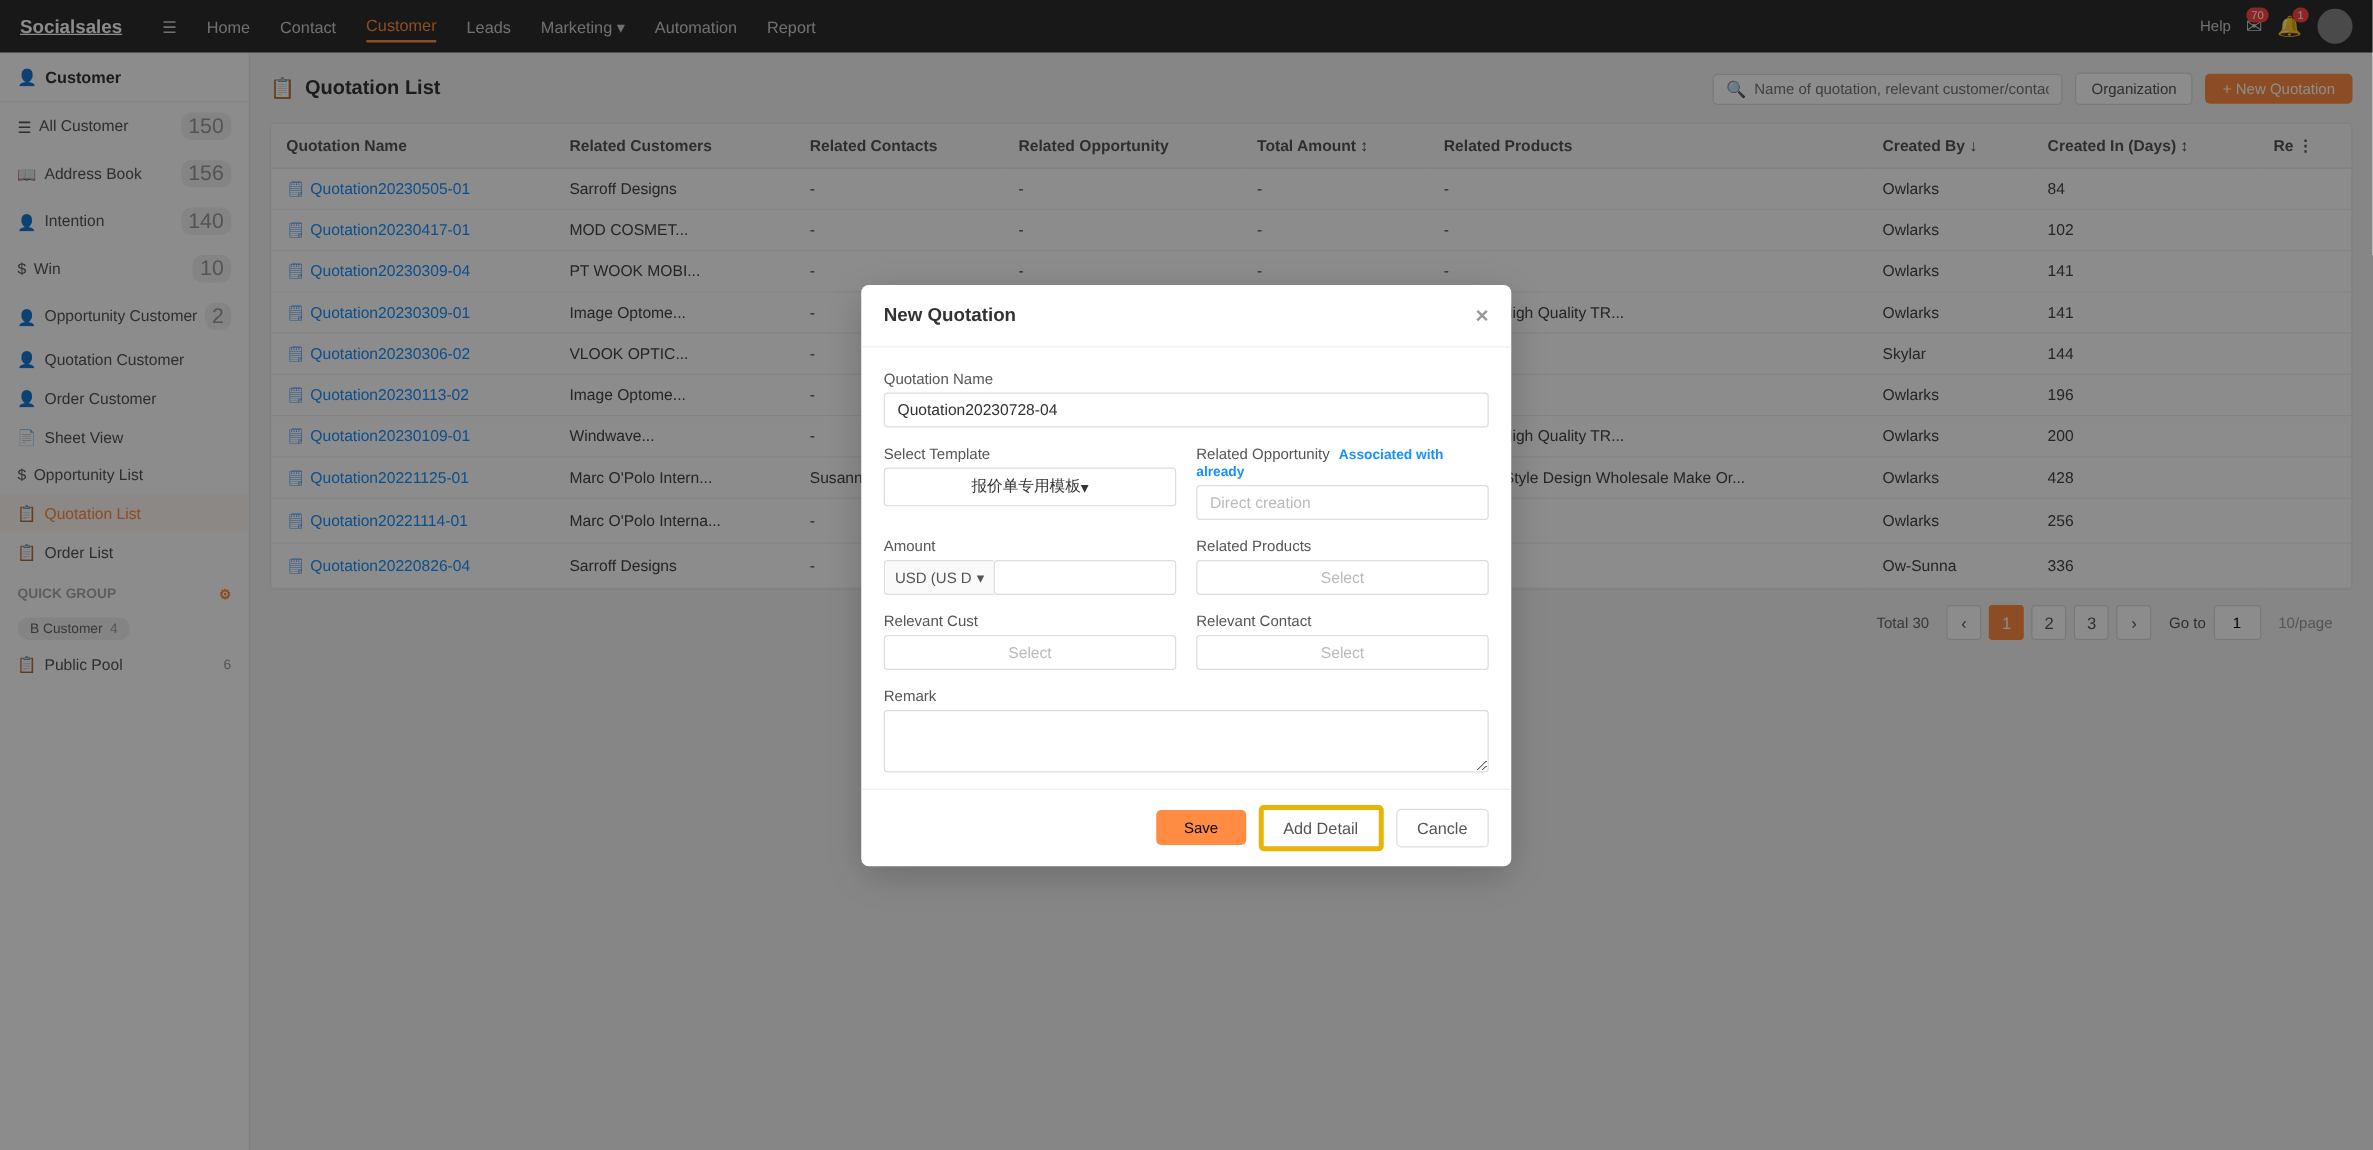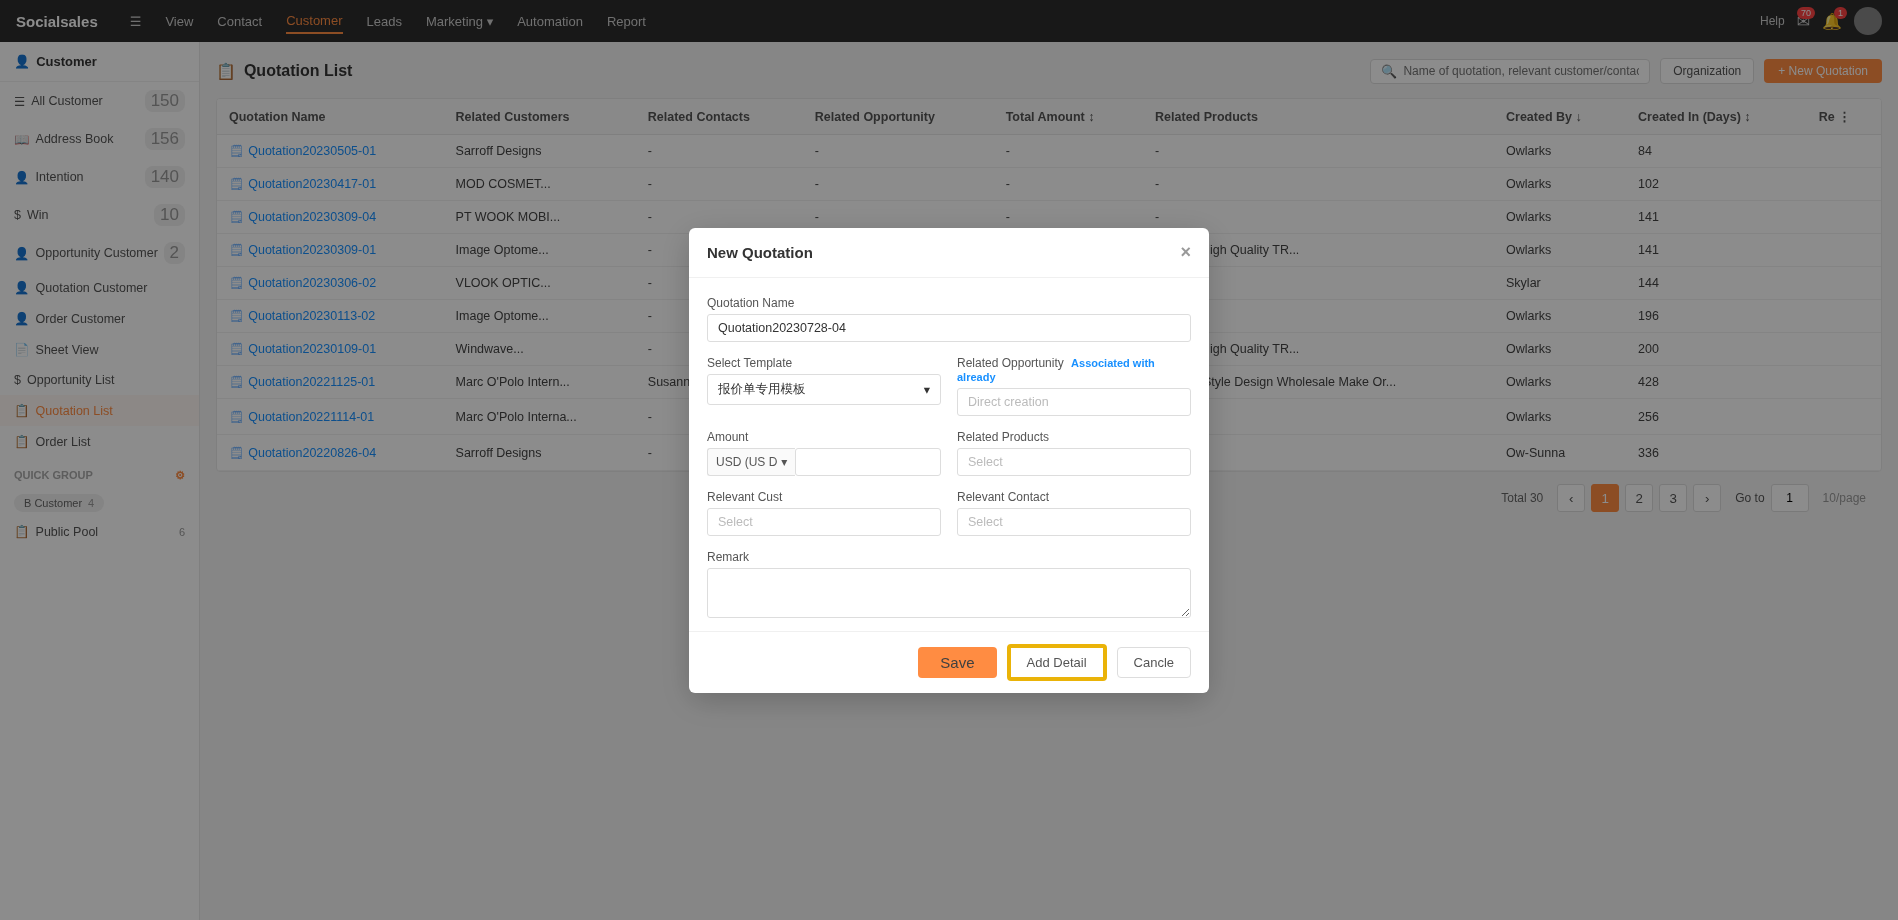--- a/index.html
+++ b/index.html
@@ -3,21 +3,21 @@
   <meta charset="utf-8">
   <style>
     * { box-sizing: border-box; margin: 0; padding: 0; }
     body { font-family: -apple-system, BlinkMacSystemFont, 'Segoe UI', Arial, sans-serif; font-size: 13px; background: #f5f5f5; color: #333; }
 
     
     .topnav {
       display: flex; align-items: center; background: #2c2c2c; color: #fff;
       height: 42px; padding: 0 16px; gap: 24px; position: fixed; top: 0; left: 0; right: 0; z-index: 100;
     }
-    .topnav .brand { font-size: 15px; font-weight: 600; color: #fff; margin-right: 8px; }
+    .topnav .brand { font-size: 15px; font-weight: 600; color: #fff; margin-right: 8px; text-decoration: underline; }
     .topnav .nav-item { font-size: 13px; color: #ccc; cursor: pointer; padding: 4px 0; }
     .topnav .nav-item.active { color: #ff8c42; border-bottom: 2px solid #ff8c42; }
     .topnav .nav-spacer { flex: 1; }
     .topnav .nav-icons { display: flex; align-items: center; gap: 12px; }
     .topnav .icon-badge { position: relative; cursor: pointer; }
     .topnav .badge { position: absolute; top: -5px; right: -5px; background: #ff4444; color: #fff; font-size: 9px; border-radius: 8px; padding: 1px 4px; }
     .avatar { width: 28px; height: 28px; border-radius: 50%; background: #888; display: inline-block; }
 
     
     .layout { display: flex; margin-top: 42px; height: calc(100vh - 42px); }
@@ -79,40 +79,40 @@
     }
     .modal-close { cursor: pointer; color: #999; font-size: 18px; }
     .modal-body { padding: 18px 18px 10px 18px; }
     .modal-row { display: flex; gap: 16px; margin-bottom: 14px; }
     .modal-field { flex: 1; }
     .modal-field label { display: block; font-size: 12px; color: #555; margin-bottom: 4px; }
     .modal-field input, .modal-field .select-box, .modal-field textarea {
       width: 100%; border: 1px solid #ddd; border-radius: 3px; padding: 6px 10px; font-size: 12.5px;
       color: #333; outline: none; background: #fff;
     }
-    .modal-field .select-box { display: flex; align-items: center; justify-content: space-between; cursor: pointer; }
+    .modal-field .select-box { display: flex; align-items: center; justify-content: center; cursor: pointer; }
     .modal-field .select-box.placeholder { color: #bbb; }
     .associated-badge { font-size: 11px; color: #1890ff; margin-left: 4px; font-weight: bold; }
     .modal-field .direct-creation { color: #bbb; font-size: 12.5px; padding: 6px 10px; border: 1px solid #ddd; border-radius: 3px; }
     .remark-label { font-size: 12px; color: #555; margin-bottom: 4px; margin-top: 4px; }
     .modal-footer { display: flex; align-items: center; justify-content: flex-end; padding: 12px 18px; gap: 10px; border-top: 1px solid #f0f0f0; }
-    .btn-save { background: #ff8c42; color: #404040; border: none; border-radius: 4px; padding: 7px 22px; font-size: 15px; cursor: pointer; }
+    .btn-save { background: #ff8c42; color: #000000; border: none; border-radius: 4px; padding: 7px 22px; font-size: 12px; cursor: pointer; }
     .btn-add-detail { background: #fff; color: #555; border: 4px solid #eab308; border-radius: 4px; padding: 7px 16px; font-size: 13px; cursor: pointer; }
     .btn-cancel { background: #fff; color: #555; border: 1px solid #ddd; border-radius: 4px; padding: 7px 16px; font-size: 13px; cursor: pointer; }
     .amount-row { display: flex; gap: 0; }
     .amount-currency { display: flex; align-items: center; border: 1px solid #ddd; border-right: none; border-radius: 3px 0 0 3px; padding: 6px 8px; background: #fafafa; font-size: 12px; color: #555; gap: 4px; }
     .amount-input { flex: 1; border: 1px solid #ddd; border-radius: 0 3px 3px 0; padding: 6px 10px; font-size: 12.5px; outline: none; }
   </style>
 </head>
 <body>
 
 <div class="topnav">
   <span class="brand">Socialsales</span>
   <span style="color:#ccc;cursor:pointer;">☰</span>
-  <span class="nav-item">View</span>
+  <span class="nav-item">Home</span>
   <span class="nav-item">Contact</span>
   <span class="nav-item active">Customer</span>
   <span class="nav-item">Leads</span>
   <span class="nav-item">Marketing ▾</span>
   <span class="nav-item">Automation</span>
   <span class="nav-item">Report</span>
   <div class="nav-spacer"></div>
   <div class="nav-icons">
     <span style="color:#ccc;font-size:12px;cursor:pointer;">Help</span>
     <span class="icon-badge">

